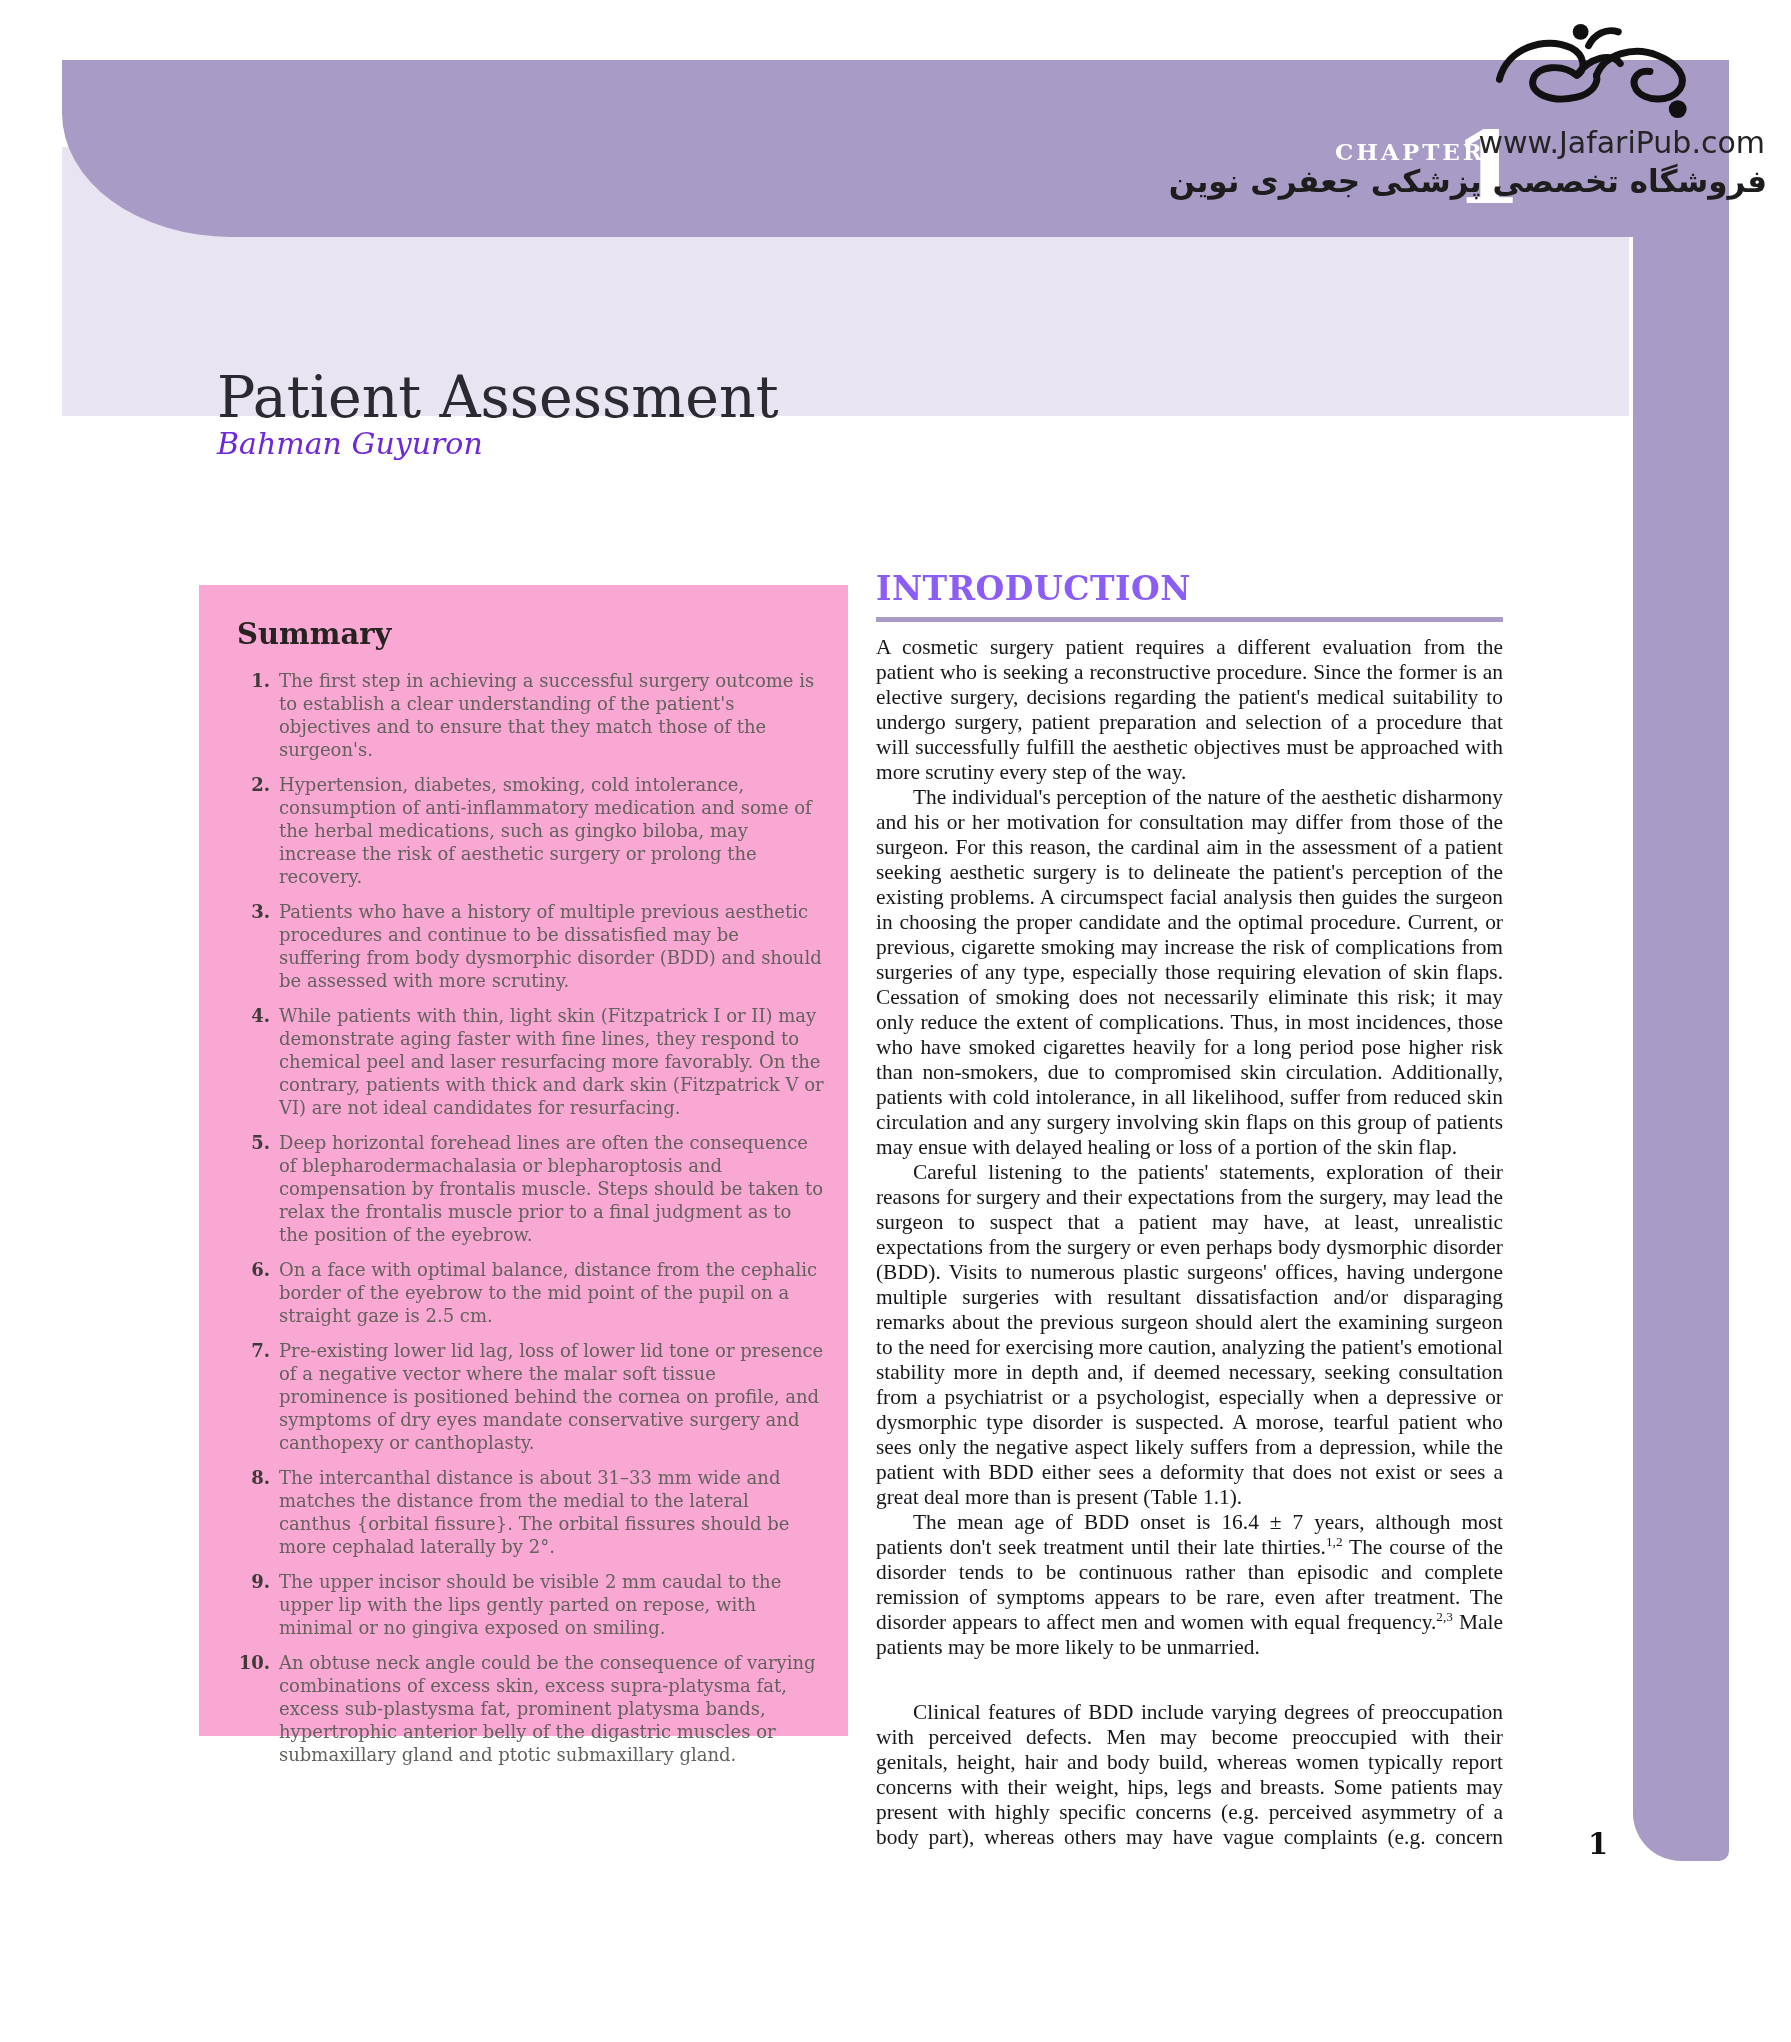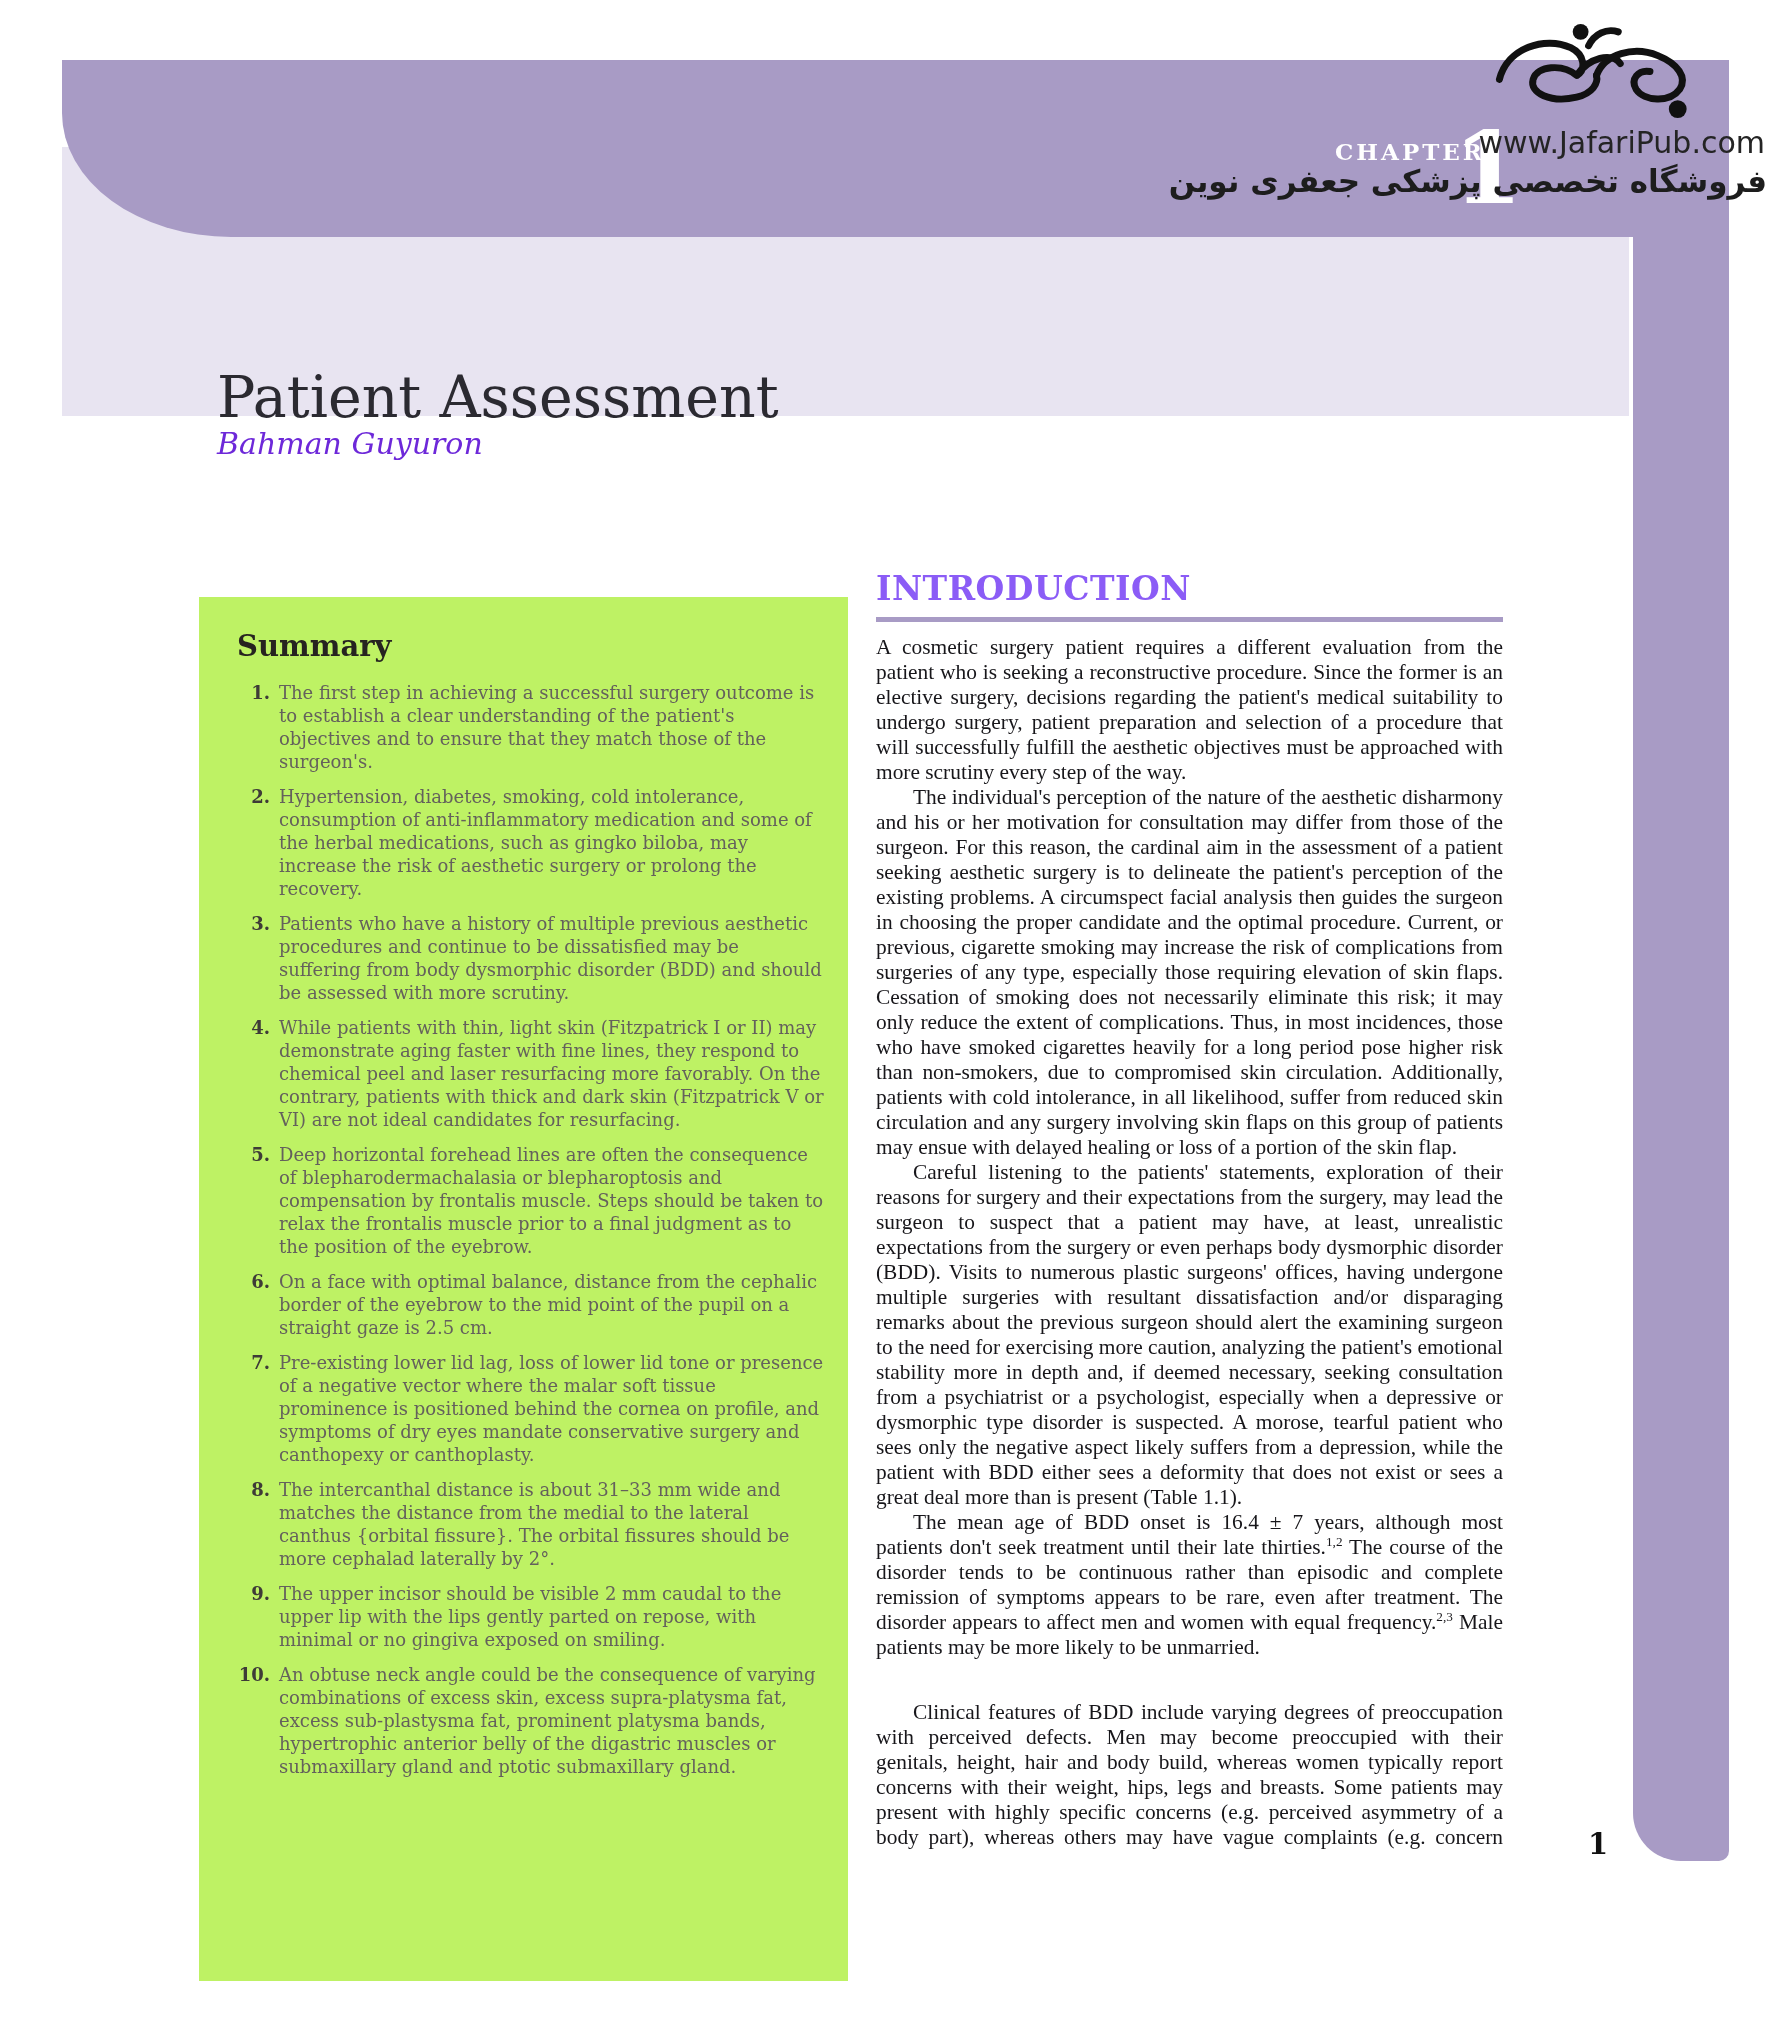--- a/index.html
+++ b/index.html
@@ -63,22 +63,22 @@
     letter-spacing:0px;
     margin-top:36px;
   }
   .author{
     position:absolute;left:217px;top:426px;z-index:3;
     font-family:"DejaVu Serif", serif;
     font-style:italic;font-size:30px;color:#6d28d9;text-align:right;
   }
   
   .summary-box{
-    position:absolute;left:199px;top:597px;width:649px;height:1384px;
-    background:#bef264;box-sizing:border-box;
+    position:absolute;left:199px;top:585px;width:649px;height:1151px;
+    background:#f9a8d4;box-sizing:border-box;
     padding:32px 24px 0 38px;
     z-index:1;
   }
   .summary-heading{
     font-family:"DejaVu Serif", serif;
     font-weight:bold;font-size:29px;color:#262420;
     margin:0 0 18px 0;
   }
   .s-item{display:flex;margin-bottom:12px;}
   .s-num{

